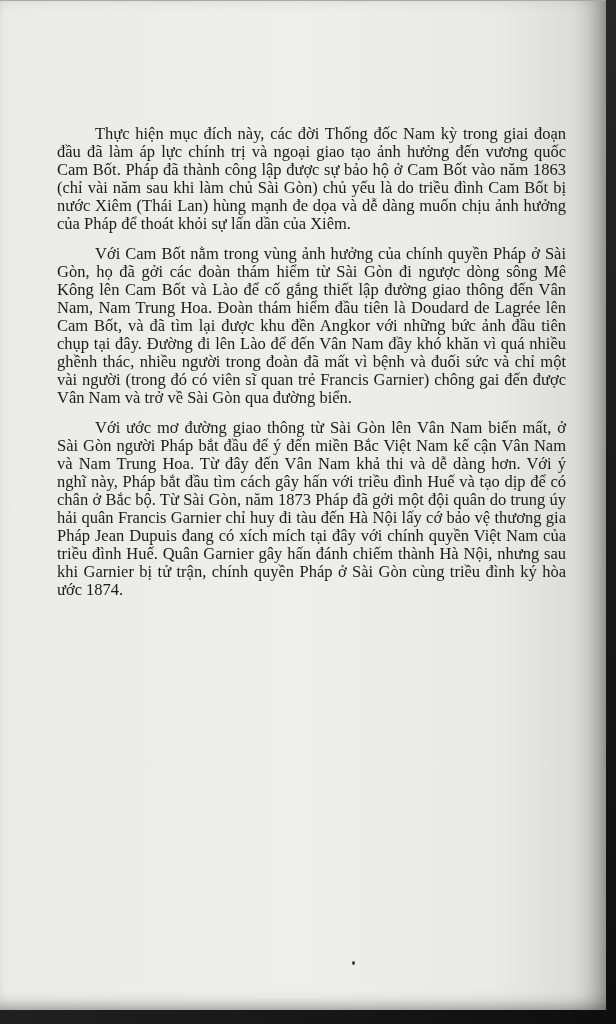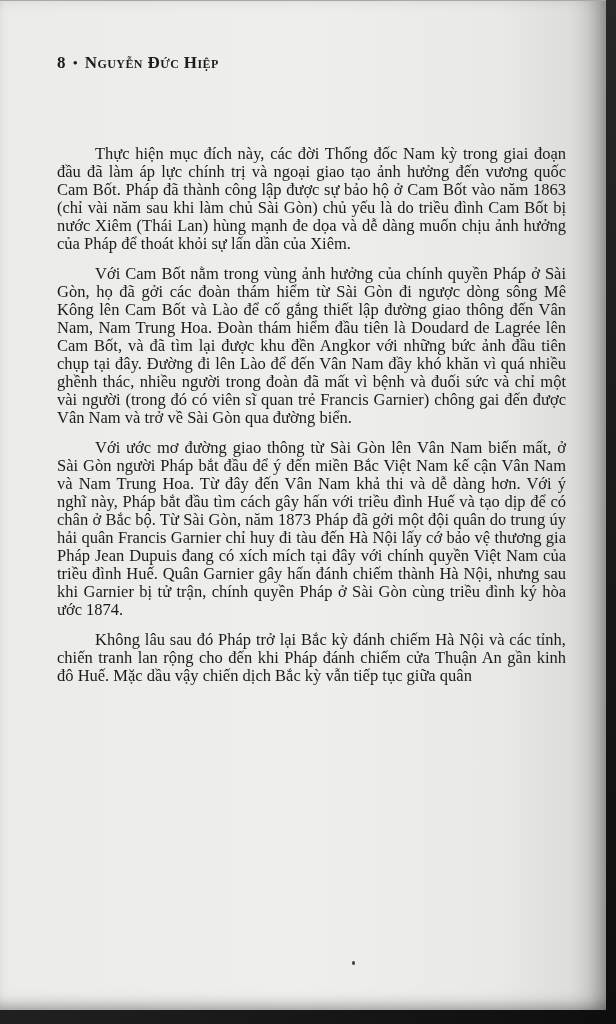--- a/index.html
+++ b/index.html
@@ -64,27 +64,23 @@
     border-radius: 50%;
     background: #3c3c3a;
   }
 </style>
 </head>
 <body>
 
 <div class="photo">
   <div class="page">
 
-    <div class="running-header">
-      <span>8</span><span class="sep">•</span><span class="smallcaps">Nguyễn Đức Hiệp</span>
-    </div>
 
     <div class="page-body">
       <p>Thực hiện mục đích này, các đời Thống đốc Nam kỳ trong giai đoạn đầu đã làm áp lực chính trị và ngoại giao tạo ảnh hưởng đến vương quốc Cam Bốt. Pháp đã thành công lập được sự bảo hộ ở Cam Bốt vào năm 1863 (chỉ vài năm sau khi làm chủ Sài Gòn) chủ yếu là do triều đình Cam Bốt bị nước Xiêm (Thái Lan) hùng mạnh đe dọa và dễ dàng muốn chịu ảnh hưởng của Pháp để thoát khỏi sự lấn dần của Xiêm.</p>
       <p>Với Cam Bốt nằm trong vùng ảnh hưởng của chính quyền Pháp ở Sài Gòn, họ đã gởi các đoàn thám hiểm từ Sài Gòn đi ngược dòng sông Mê Kông lên Cam Bốt và Lào để cố gắng thiết lập đường giao thông đến Vân Nam, Nam Trung Hoa. Đoàn thám hiểm đầu tiên là Doudard de Lagrée lên Cam Bốt, và đã tìm lại được khu đền Angkor với những bức ảnh đầu tiên chụp tại đây. Đường đi lên Lào để đến Vân Nam đầy khó khăn vì quá nhiều ghềnh thác, nhiều người trong đoàn đã mất vì bệnh và đuối sức và chỉ một vài người (trong đó có viên sĩ quan trẻ Francis Garnier) chông gai đến được Vân Nam và trở về Sài Gòn qua đường biển.</p>
       <p>Với ước mơ đường giao thông từ Sài Gòn lên Vân Nam biến mất, ở Sài Gòn người Pháp bắt đầu để ý đến miền Bắc Việt Nam kế cận Vân Nam và Nam Trung Hoa. Từ đây đến Vân Nam khả thi và dễ dàng hơn. Với ý nghĩ này, Pháp bắt đầu tìm cách gây hấn với triều đình Huế và tạo dịp để có chân ở Bắc bộ. Từ Sài Gòn, năm 1873 Pháp đã gởi một đội quân do trung úy hải quân Francis Garnier chỉ huy đi tàu đến Hà Nội lấy cớ bảo vệ thương gia Pháp Jean Dupuis đang có xích mích tại đây với chính quyền Việt Nam của triều đình Huế. Quân Garnier gây hấn đánh chiếm thành Hà Nội, nhưng sau khi Garnier bị tử trận, chính quyền Pháp ở Sài Gòn cùng triều đình ký hòa ước 1874.</p>
-      <p>Không lâu sau đó Pháp trở lại Bắc kỳ đánh chiếm Hà Nội và các tỉnh, chiến tranh lan rộng cho đến khi Pháp đánh chiếm cửa Thuận An gần kinh đô Huế. Mặc dầu vậy chiến dịch Bắc kỳ vẫn tiếp tục giữa quân</p>
     </div>
 
     <div class="stray-mark"></div>
 
   </div>
 </div>
 
 </body></html>

